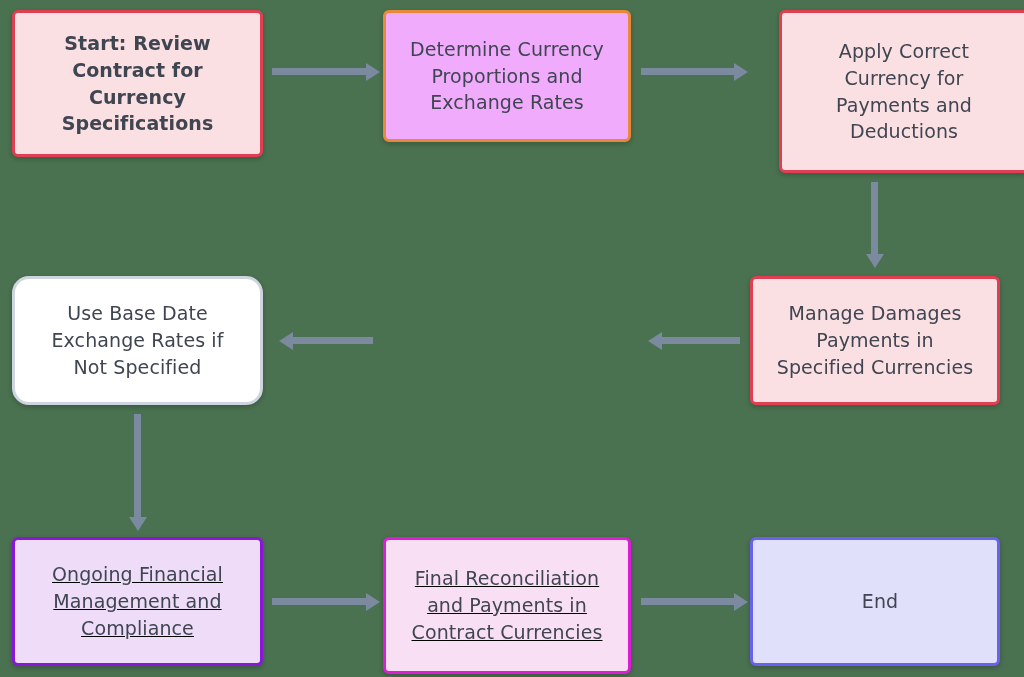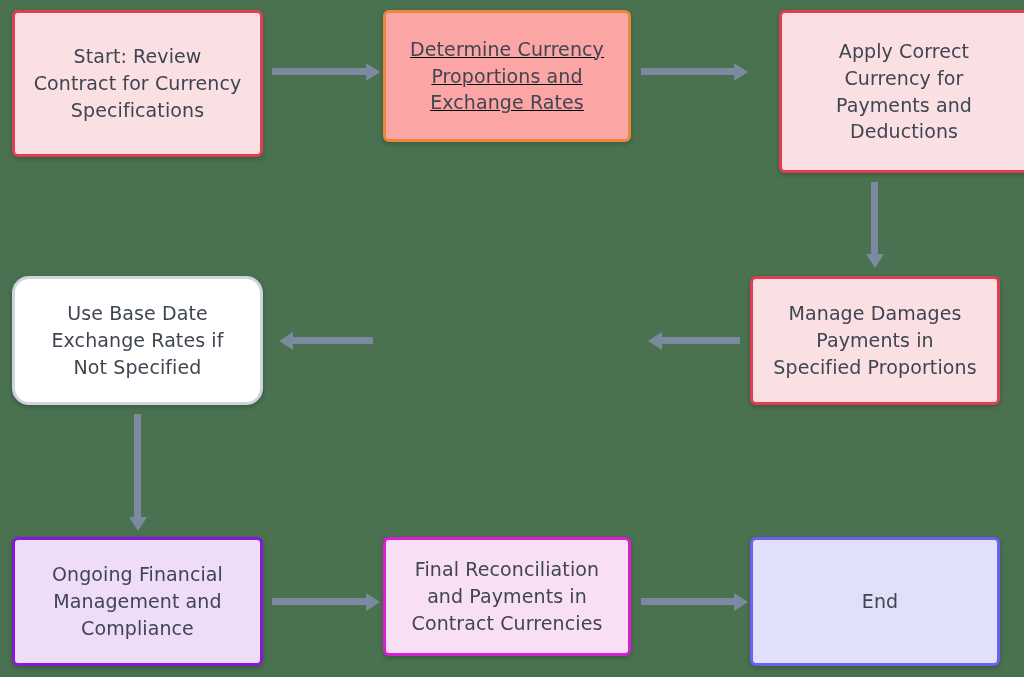--- a/index.html
+++ b/index.html
@@ -65,27 +65,27 @@
     border-left: 9px solid transparent;
     border-right: 9px solid transparent;
     border-top: 14px solid #7b8a9e;
   }
 </style>
 </head>
 <body>
 
 <div id="flowchart">
 
-  <div class="node" style="left:12px; top:10px; width:251px; height:147px; background:#fadfe3; border-color:#e03e52;">
+  <div class="node" style="left:12px; top:10px; width:251px; height:147px; background:#fadfe3; border-color:#e03e52;font-weight:bold;">
     <span class="node-label">Start: Review
 Contract for Currency
 Specifications</span>
   </div>
 
-  <div class="node" style="left:383px; top:10px; width:248px; height:132px; background:#fca5a5; border-color:#e8883a;text-decoration:underline;">
+  <div class="node" style="left:383px; top:10px; width:248px; height:132px; background:#f0abfc; border-color:#e8883a;">
     <span class="node-label">Determine Currency
 Proportions and
 Exchange Rates</span>
   </div>
 
   <div class="node" style="left:750px; top:10px; width:250px; height:163px; background:#fadfe3; border-color:#e03e52;margin-left:29px;">
     <span class="node-label">Apply Correct
 Currency for
 Payments and
 Deductions</span>
@@ -94,30 +94,30 @@
   <div class="node" style="left:12px; top:276px; width:251px; height:129px; background:#ffffff; border-color:#ced4e0;border-radius:17px;">
     <span class="node-label">Use Base Date
 Exchange Rates if
 Not Specified</span>
   </div>
 
 
   <div class="node" style="left:750px; top:276px; width:250px; height:129px; background:#fadfe3; border-color:#e03e52;">
     <span class="node-label">Manage Damages
 Payments in
-Specified Proportions</span>
+Specified Currencies</span>
   </div>
 
-  <div class="node" style="left:12px; top:537px; width:251px; height:129px; background:#eedcf8; border-color:#8a16d8;">
+  <div class="node" style="left:12px; top:537px; width:251px; height:129px; background:#eedcf8; border-color:#8a16d8;text-decoration:underline;">
     <span class="node-label">Ongoing Financial
 Management and
 Compliance</span>
   </div>
 
-  <div class="node" style="left:383px; top:537px; width:248px; height:119px; background:#f9dff3; border-color:#d91ed4;">
+  <div class="node" style="left:383px; top:537px; width:248px; height:137px; background:#f9dff3; border-color:#d91ed4;text-decoration:underline;">
     <span class="node-label">Final Reconciliation
 and Payments in
 Contract Currencies</span>
   </div>
 
   <div class="node" style="left:750px; top:537px; width:250px; height:129px; background:#e0e0fb; border-color:#6a62ef;padding-left:10px;">
     <span class="node-label">End</span>
   </div>
 
   <div class="edge">

